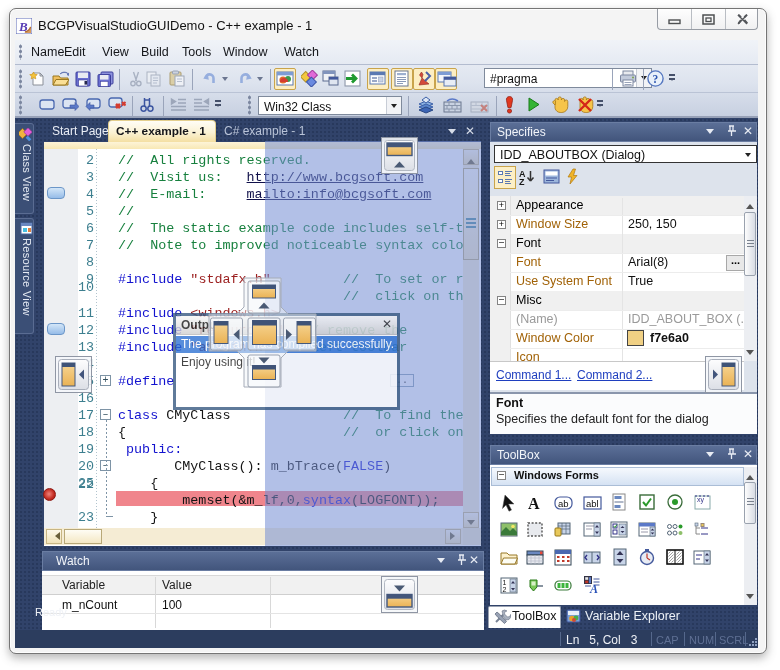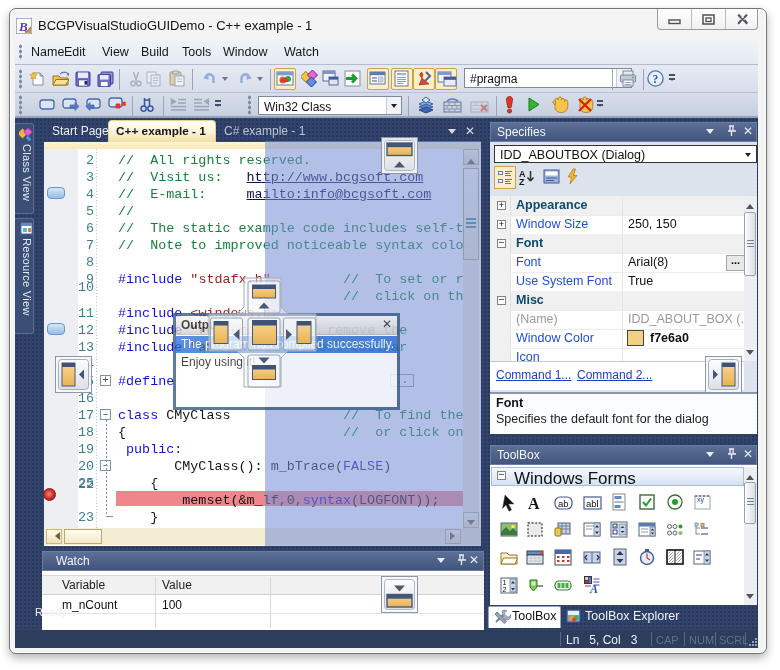--- a/index.html
+++ b/index.html
@@ -167,21 +167,21 @@
 <div class="abs tbtn on" style="left:413px;top:68px"><svg width="20" height="20">
       <path d="M5 16 l3-7 -2.5-3 2-3 1.5 2.5 -1 3.5 7 6z" fill="#d44a3a" stroke="#8e2a20" stroke-width=".6"></path>
       <path d="M12 3 l4 4 -5 5" fill="none" stroke="#4a5fa8" stroke-width="2"></path>
     </svg></div>
 <div class="abs tbtn on" style="left:435px;top:68px"><svg width="22" height="20">
       <rect x="2" y="3" width="13" height="10" fill="#f4f6fa" stroke="#5b79b2"></rect>
       <rect x="2" y="3" width="13" height="3" fill="#7d9cd4"></rect>
       <rect x="8" y="8" width="12" height="9" fill="#e8edf6" stroke="#5b79b2"></rect>
       <rect x="8" y="8" width="12" height="2.8" fill="#43599c"></rect>
     </svg></div>
-<div class="abs combo" style="left:464px;top:68px;width:168px;height:20px">
+<div class="abs combo" style="left:484px;top:68px;width:168px;height:20px">
     <span style="position:absolute;left:5px;top:3px">#pragma</span>
     <span class="arr"></span>
   </div>
 <div class="abs tsep" style="left:612px"></div>
 <svg class="abs" style="left:619px;top:70px" width="18" height="17">
     <rect x="4" y="1" width="10" height="5" fill="#e8eaee" stroke="#7d87a0"></rect>
     <rect x="1.5" y="5" width="15" height="7" rx="1" fill="#c3cbdb" stroke="#7d87a0"></rect>
     <rect x="4" y="10" width="10" height="6" fill="#fff" stroke="#7d87a0"></rect>
     <g stroke="#9aa4ba">
       <path d="M5.5 12.5 h7 M5.5 14.5 h7"></path>
@@ -421,24 +421,24 @@
       <rect x="4" y="3" width="2" height="2"></rect>
       <rect x="4" y="6" width="2" height="2"></rect>
       <rect x="1" y="6" width="2" height="2"></rect>
     </g>
   </svg>
 
 <style>
 .ptitle{position:absolute;height:20px;background:linear-gradient(#5b6f97,#42557c);border:1px solid #6a7da2}
 .ptxt{position:absolute;font-size:12px;color:#f2f5fa}
 .prow{position:absolute;left:490px;width:254px;height:19px;font-size:12.5px;white-space:nowrap;overflow:hidden}
-.prow .nm{position:absolute;left:26px;top:2px;color:#1d4ed8}
+.prow .nm{position:absolute;left:26px;top:2px;color:#a16207}
 .prow .vl{position:absolute;left:138px;top:2px;color:#111}
 .pcat{background:#f0f0f0}
-.pcat .nm{font-weight:bold;color:#0c4a6e}
+.pcat .nm{font-weight:normal;color:#000000}
 .pm{position:absolute;left:7px;top:5px;width:9px;height:9px;border:1px solid #848484;background:#fff;font-size:9px;line-height:7px;text-align:center;color:#333;font-weight:normal}
 .glink{position:absolute;font-size:12px;color:#1f3fbf;text-decoration:underline}
 </style>
 <div class="ptitle" style="left:490px;top:122px;width:267px"></div>
 <div class="ptxt" style="left:497px;top:125px">Specifies</div>
 <div class="abs" style="left:706px;top:129px;border:4px solid transparent;border-top:5px solid #e8ecf4"></div>
 <svg class="abs" style="left:726px;top:125px" width="10" height="12">
     <g stroke="#e8ecf4" stroke-width="1.3" fill="none">
       <path d="M3 1 h5 M4 1 v5 h3 v-5 M2 6 h8 M5.5 6 v5"></path>
     </g>
@@ -549,21 +549,21 @@
 <div class="abs" style="left:706px;top:452px;border:4px solid transparent;border-top:5px solid #e8ecf4"></div>
 <svg class="abs" style="left:726px;top:448px" width="10" height="12">
     <g stroke="#e8ecf4" stroke-width="1.3" fill="none">
       <path d="M3 1 h5 M4 1 v5 h3 v-5 M2 6 h8 M5.5 6 v5"></path>
     </g>
   </svg>
 <div class="abs" style="left:743px;top:447px;font-size:12px;color:#e8ecf4">✕</div>
 <div class="abs" style="left:490px;top:465px;width:267px;height:140px;background:#fff"></div>
 <div class="abs" style="left:491px;top:467px;width:253px;height:19px;background:linear-gradient(#f6f9fd,#d5e2f3);border:1px solid #aabdd6"></div>
 <div class="abs" style="left:497px;top:471px;width:9px;height:9px;border:1px solid #848484;background:#fff;font-size:9px;line-height:5px;text-align:center">–</div>
-<div class="abs" style="left:514px;top:469px;font-size:17px;font-weight:normal;color:#111">Windows Forms</div>
+<div class="abs" style="left:514px;top:469px;font-size:11px;font-weight:bold;color:#111">Windows Forms</div>
 <svg class="abs" style="left:499px;top:492px" width="246px" height="110px">
 <g transform="translate(2,3)">
       <path d="M4 0 l9 9 -5.5 0 3 6 -2.5 1.2 -3-6.2 -3.5 3.5z" fill="#111" stroke="#555" stroke-width=".5"></path>
     </g>
 <g transform="translate(28,3)">
       <text x="1" y="14" font-size="16" font-weight="bold" font-family="Liberation Serif" fill="#111">A</text>
     </g>
 <g transform="translate(56,3)">
       <rect x="0" y="2" width="17" height="12" rx="5" fill="#fff" stroke="#44599c" stroke-width="1.2"></rect>
       <text x="3" y="11.5" font-size="9.5" fill="#111">ab</text>
@@ -738,21 +738,21 @@
     <path d="M3 3 l3.5 3 6 6.5 -2 2 -6.5-6 -3-3.5 1-1z" fill="#98a2b4" stroke="#5a6478" stroke-width=".7"></path>
   </svg>
 <div class="abs" style="left:512px;top:609px;font-size:12.5px;color:#111">ToolBox</div>
 <svg class="abs" style="left:566px;top:609px" width="15" height="15">
     <rect x="1" y="1" width="13" height="12" rx="1" fill="#7aa0d8" stroke="#44599c"></rect>
     <rect x="2" y="2" width="11" height="4" fill="#e8f0fa"></rect>
     <circle cx="6" cy="9.5" r="2.8" fill="#e8a028"></circle>
     <circle cx="10" cy="9" r="2.4" fill="#48b048"></circle>
     <circle cx="8" cy="11" r="2" fill="#d04838"></circle>
   </svg>
-<div class="abs" style="left:585px;top:609px;font-size:12.5px;color:#edf1f7">ToolBox Explorer</div>
+<div class="abs" style="left:585px;top:609px;font-size:12.5px;color:#edf1f7">Variable Explorer</div>
 
 <div class="abs" style="left:265px;top:141px;width:216px;height:405px;background:rgba(118,143,212,.56)"></div>
 
 <div class="abs" style="left:173px;top:313px;width:227px;height:97px;opacity:.78;background:#fff;border:3px solid #33557e">
 <div style="position:absolute;left:0;top:0;right:0;height:19px;background:linear-gradient(#f7f7f7,#cfcfcf);border-bottom:1px solid #b8b8b8"></div>
 <div style="position:absolute;left:5px;top:2px;font-size:12px;font-weight:bold;color:#111">Output</div>
 <div style="position:absolute;right:5px;top:1px;font-size:12px;color:#222">✕</div>
 <div style="position:absolute;left:0;top:20px;right:0;height:17px;background:#2a6fd2"></div>
 <div style="position:absolute;left:5px;top:21px;font-size:12px;color:#fff;white-space:nowrap">The program has compiled successfully.</div>
 <div style="position:absolute;left:5px;top:39px;font-size:12px;color:#111">Enjoy using it!</div>

